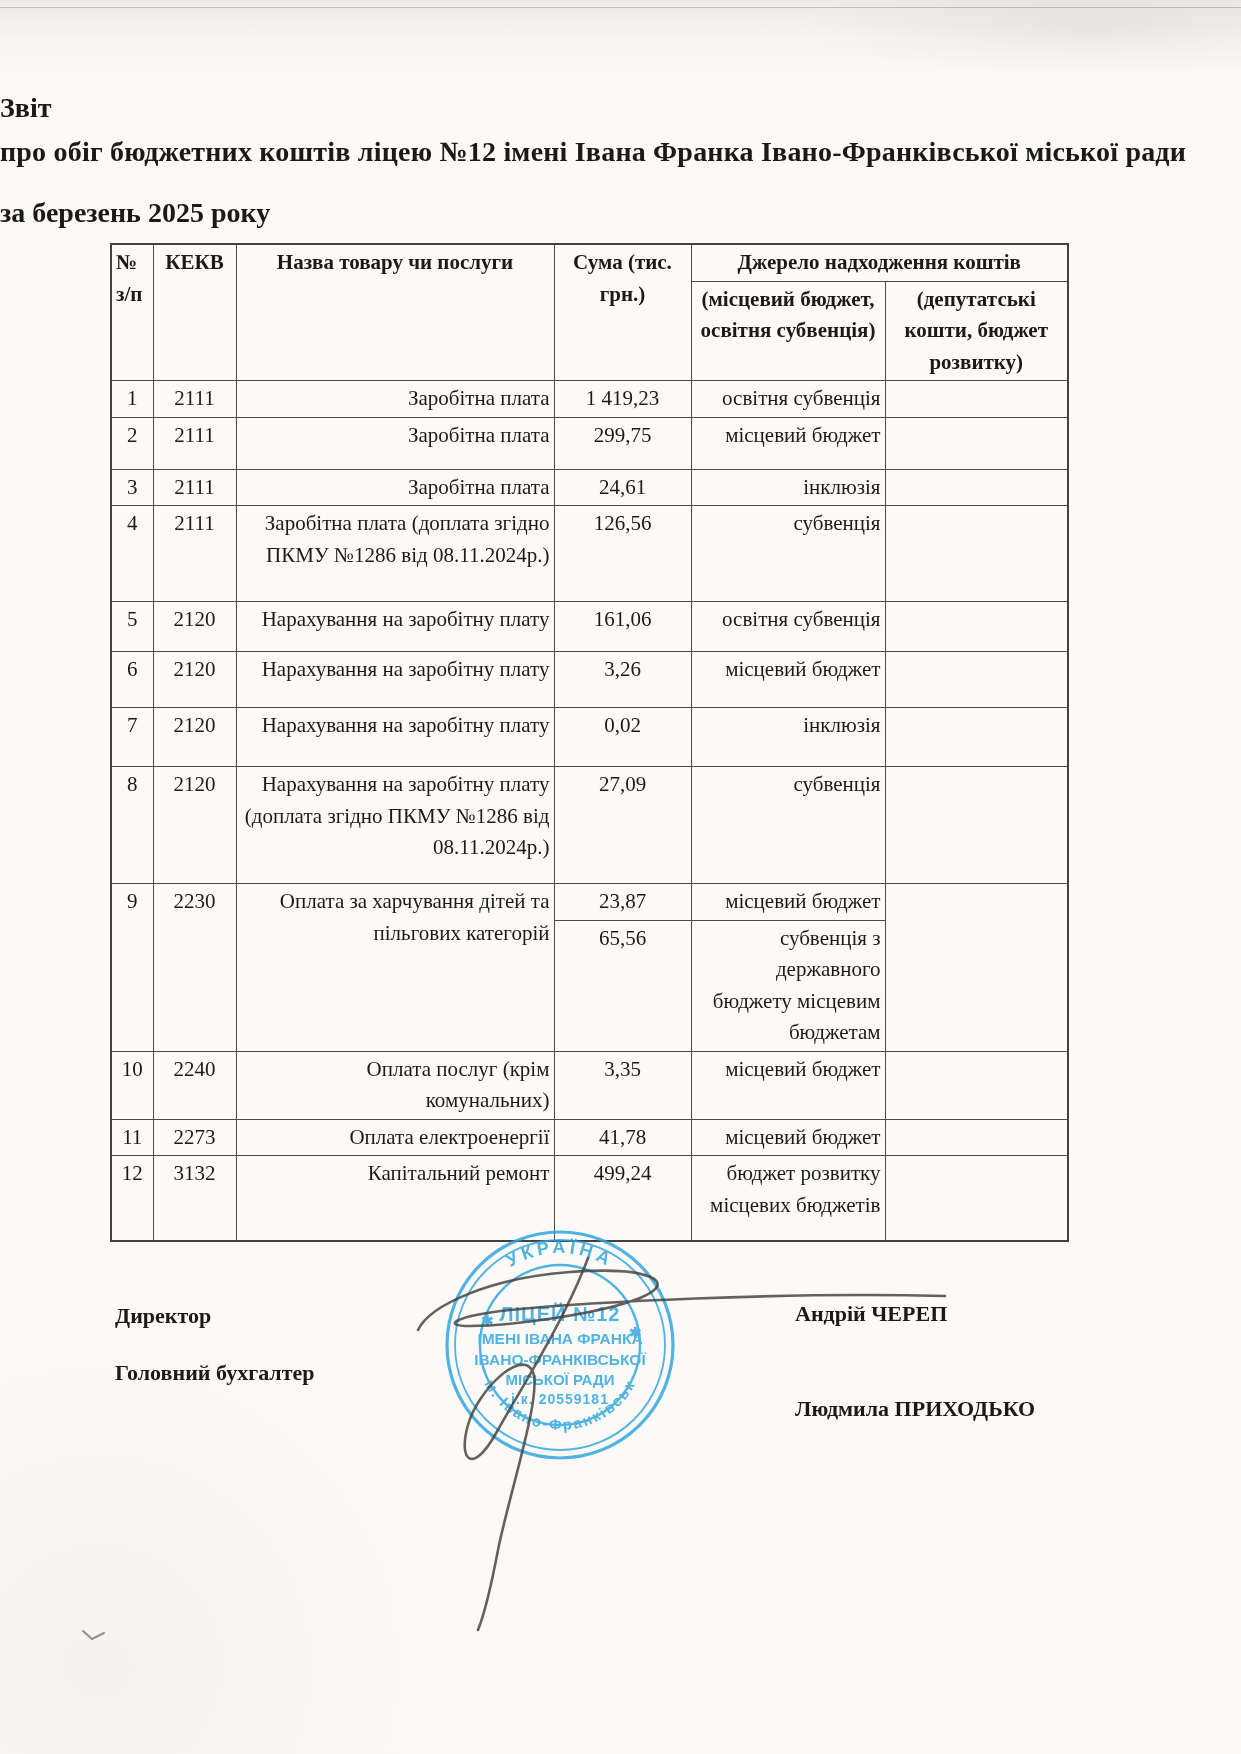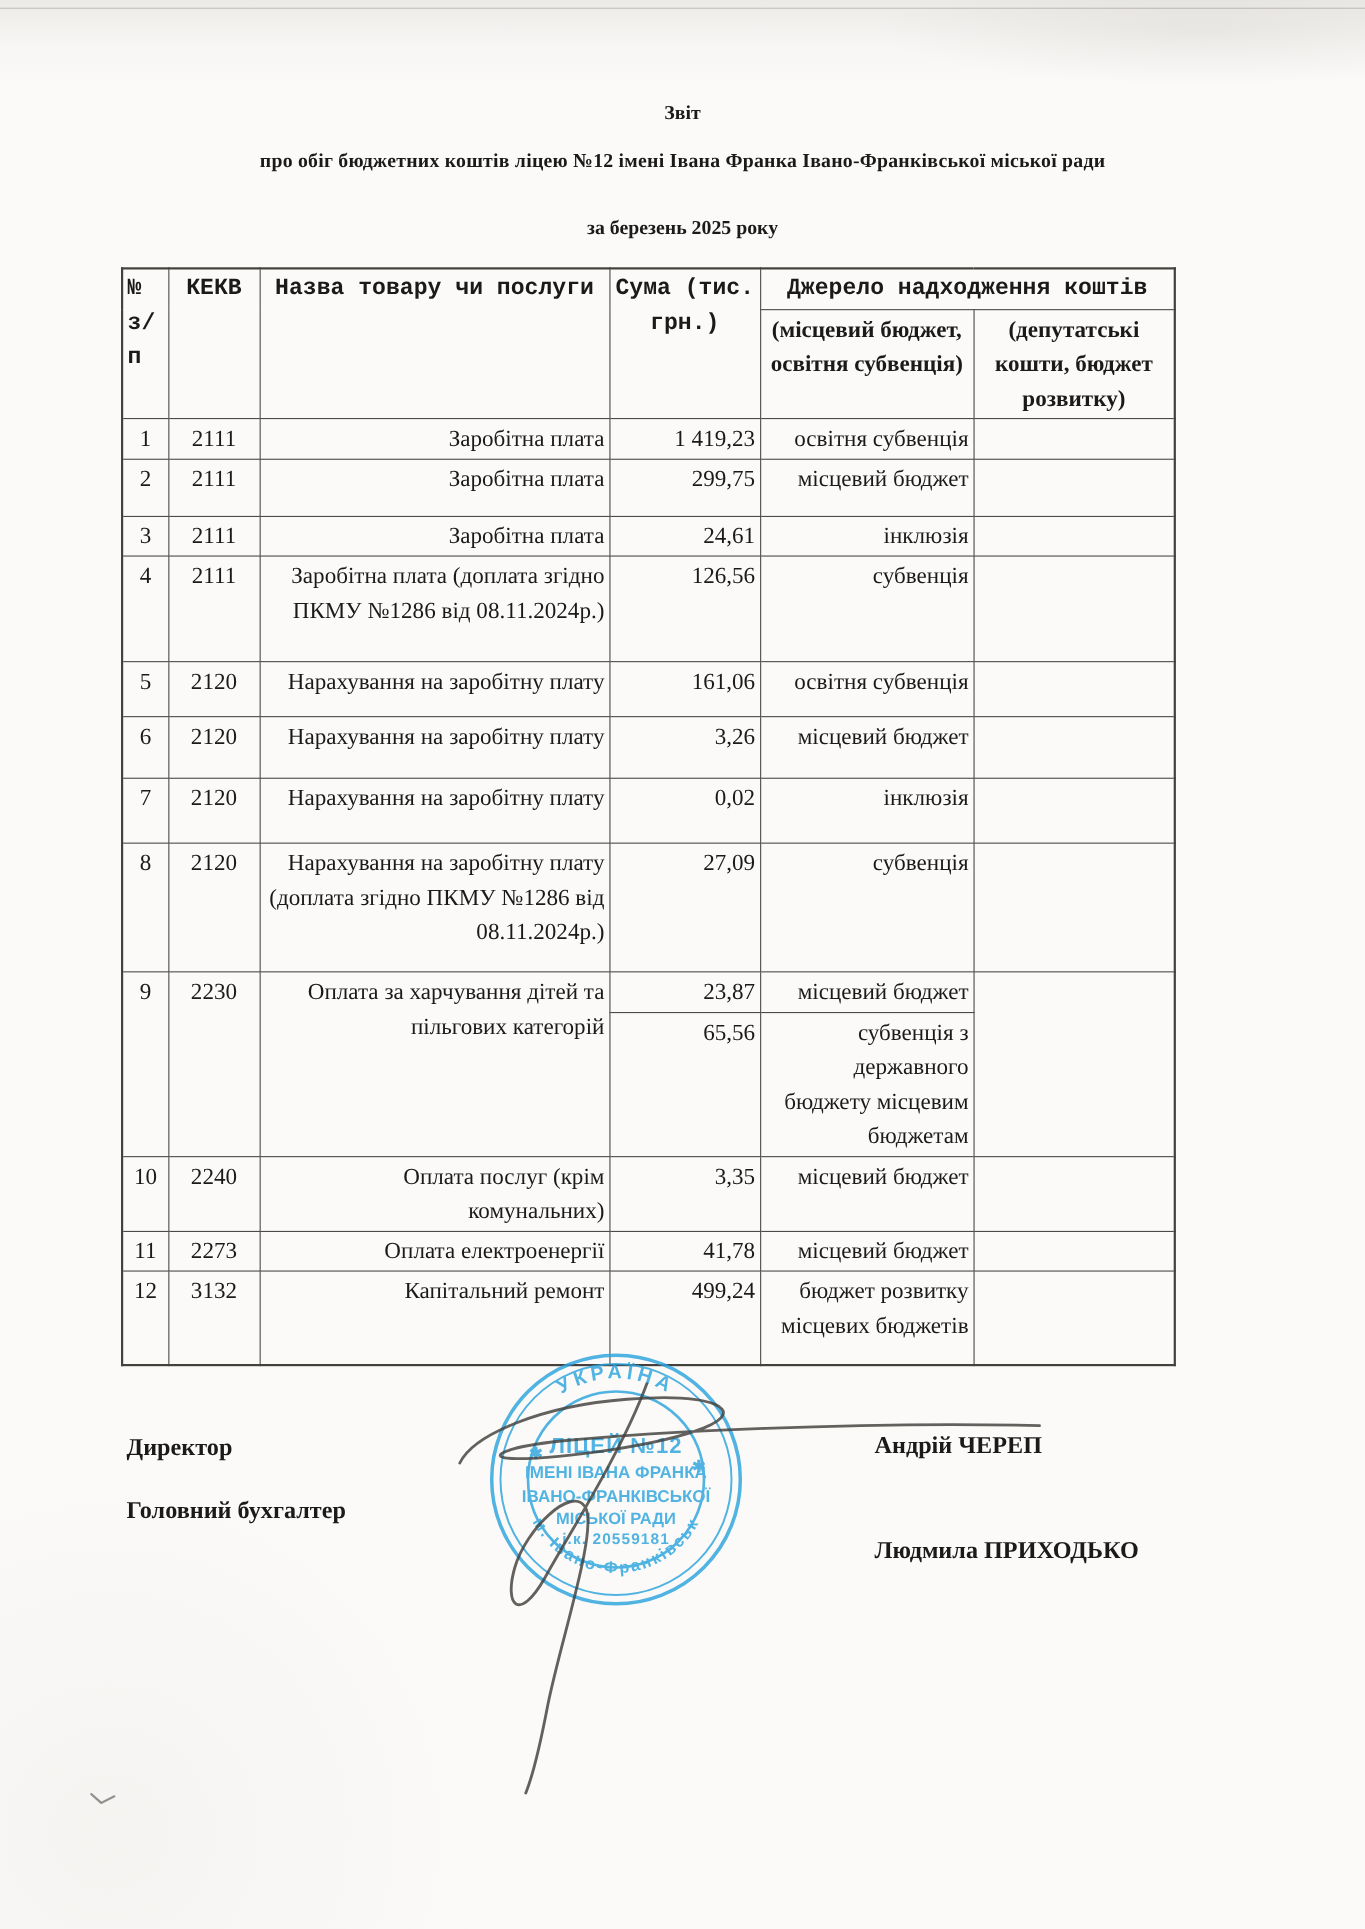--- a/index.html
+++ b/index.html
@@ -6,45 +6,45 @@
   body{
     width:1241px;height:1754px;position:relative;overflow:hidden;
     font-family:"Liberation Serif", serif;color:#1b1a19;
     background:
       linear-gradient(180deg, rgba(125,118,112,0.12), rgba(125,118,112,0.03) 40px, rgba(0,0,0,0) 78px),
       radial-gradient(ellipse 420px 70px at 88% 28px, rgba(130,124,118,0.10), rgba(0,0,0,0) 70%),
       radial-gradient(ellipse 500px 500px at 8% 95%, rgba(130,124,118,0.05), rgba(0,0,0,0) 70%),
       #fbfaf8;
   }
   .scan-topline{position:absolute;left:0;top:7px;width:100%;height:1px;background:rgba(85,80,75,0.28);}
-  .title-line{position:absolute;width:100%;text-align:center;font-weight:bold;font-size:18px;white-space:nowrap;font-family:Liberation Serif, serif;}
+  .title-line{position:absolute;width:100%;font-weight:bold;font-size:28px;white-space:nowrap;font-family:Liberation Serif, serif;}
   .t1{top:92px;}
   .t2{top:136px;letter-spacing:0.2px;}
   .t3{top:197px;}
 
   table.report{
     position:absolute;left:110px;top:243px;width:957px;
     border-collapse:collapse;table-layout:fixed;
     border:2px solid #44403d;
   }
   table.report td, table.report th{
     border:1px solid #4d4946;
     vertical-align:top;
     padding:2px 4px;
     font-size:21px;
     line-height:1.5;
     overflow:hidden;
   }
-  tr.h1{height:32px;font-family:Liberation Mono, monospace;} tr.h2{height:88px;}
+  tr.h1{height:32px;} tr.h2{height:88px;}
   th{font-weight:bold;text-align:center;padding-top:3px;}
   th.h-num{text-align:left;padding-left:6px;line-height:1.35;}
   th.h-sub{font-size:20px;padding:2px 16px;line-height:1.35;}
   td.c-num, td.c-kekv{text-align:center;}
   td.c-name{text-align:right;padding-left:9px;padding-right:6px;}
-  td.c-sum{text-align:right;}
+  td.c-sum{text-align:center;}
   td.c-src{text-align:right;font-size:20px;padding:3px 8px;line-height:1.45;}
   tr.r1{height:35px;} tr.r2{height:52px;} tr.r3{height:32px;} tr.r4{height:96px;}
   tr.r5{height:50px;} tr.r6{height:56px;} tr.r7{height:59px;} tr.r8{height:117px;}
   tr.r9a{height:33px;} tr.r9b{height:77px;} tr.r10{height:58px;} tr.r11{height:30px;} tr.r12{height:85px;}
 
   .sig-label{position:absolute;font-weight:bold;font-size:22px;white-space:nowrap;}
   .stamp-svg{position:absolute;left:435px;top:1220px;width:250px;height:250px;opacity:0.82;}
   .stamp-svg circle{fill:none;stroke:var(--stamp-color,#2ba4dd);}
   .stamp-svg text{fill:var(--stamp-color,#2ba4dd);font-family:"Liberation Sans",sans-serif;font-weight:bold;}
   .sign-svg{position:absolute;left:360px;top:1230px;width:640px;height:430px;}

